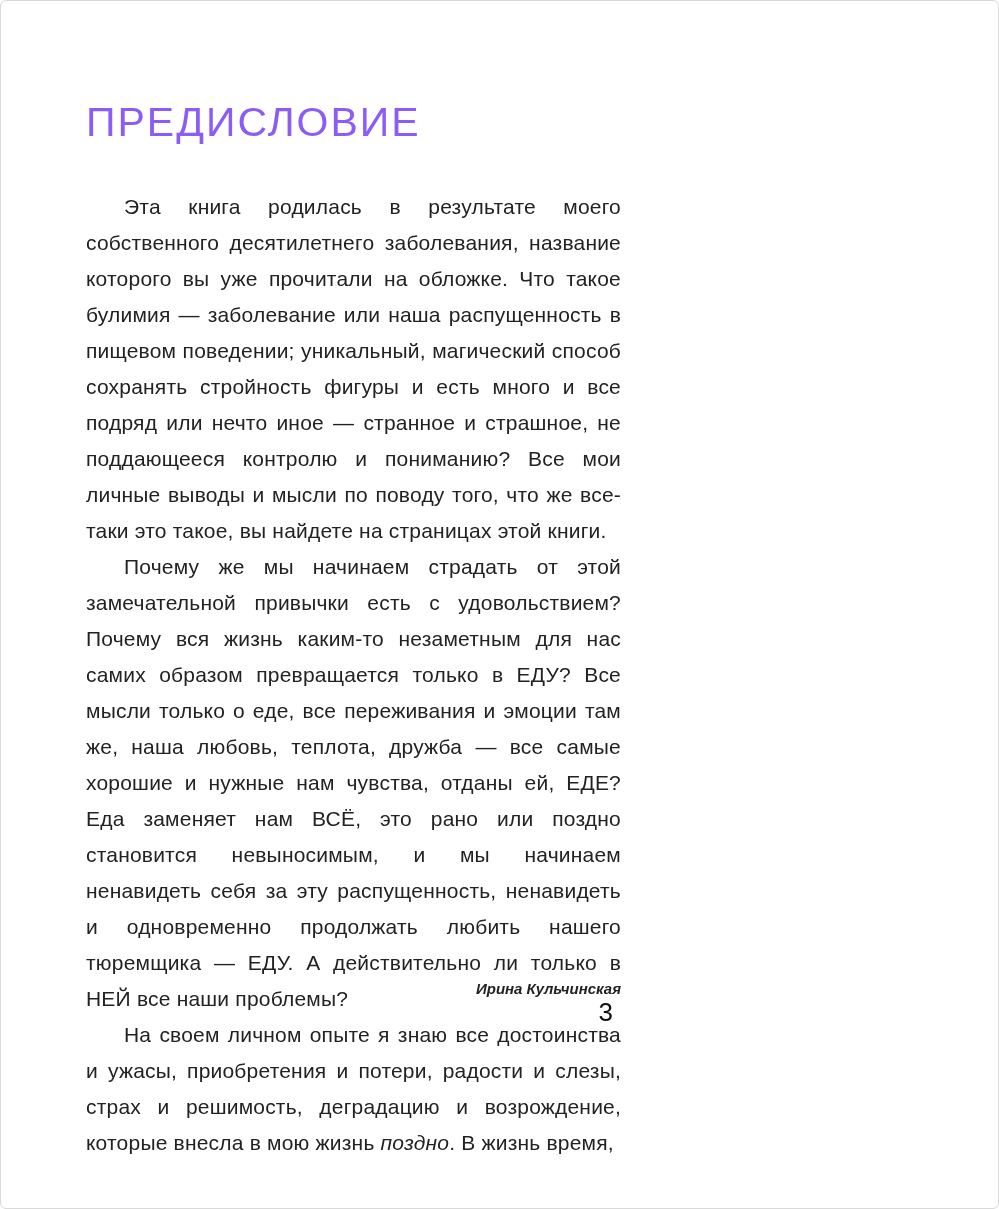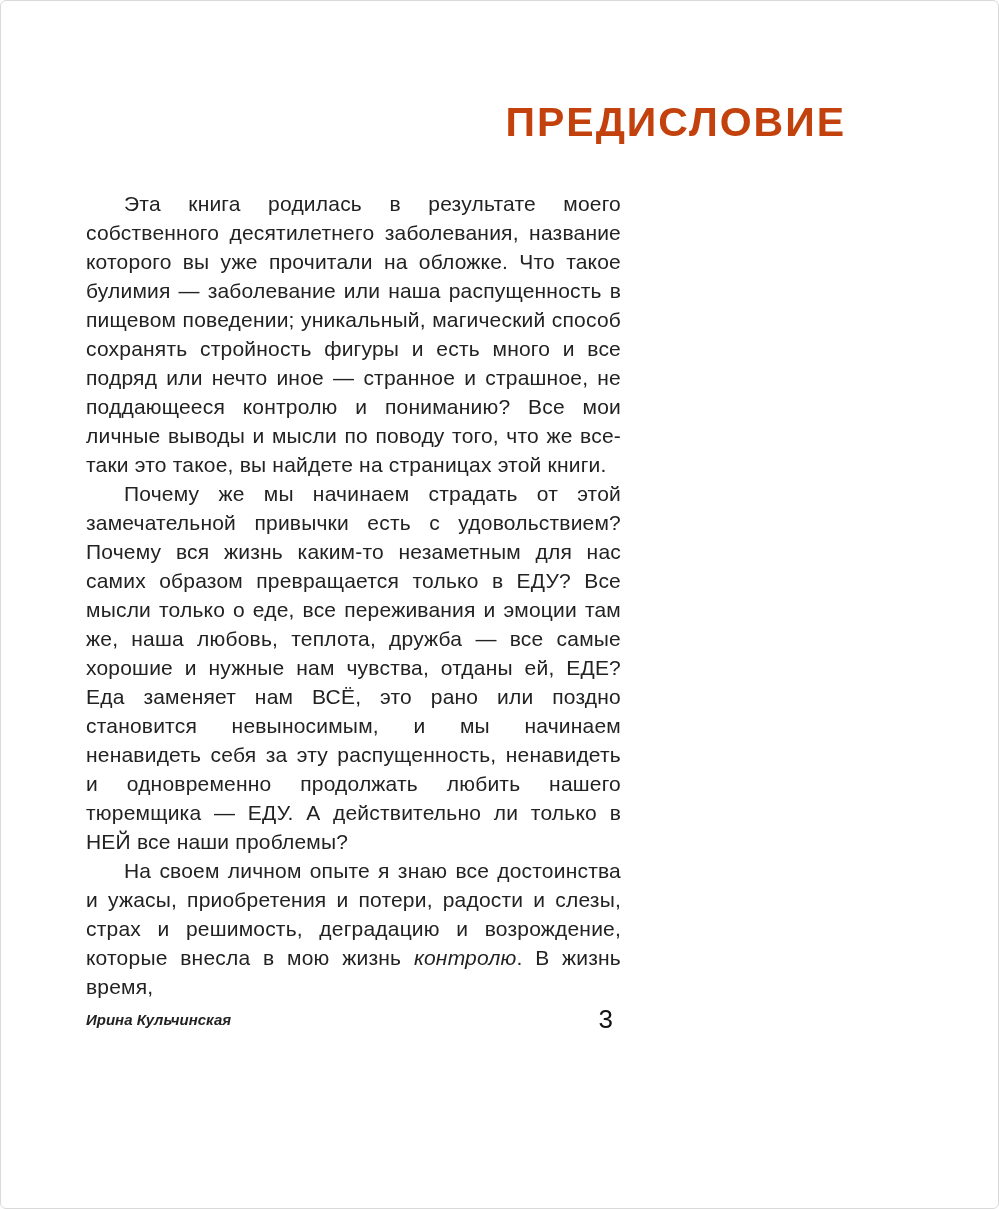--- a/index.html
+++ b/index.html
@@ -18,52 +18,53 @@
     font-family: "Liberation Sans", sans-serif;
     color: #1c1c1c;
     overflow: hidden;
   }
   .title {
     position: absolute;
     left: 85px;
     top: 98px;
     width: 760px;
     margin: 0;
-    text-align: right;
+    text-align: left;
     font-size: 41px;
-    font-weight: 700;
+    font-weight: 400;
     letter-spacing: 2px;
-    color: #c2410c;
+    color: #8b5cf6;
   }
   .body-text {
     position: absolute;
     left: 85px;
     top: 188px;
     width: 535px;
     font-size: 21px;
-    line-height: 29px;
+    line-height: 36px;
     text-align: justify;
     letter-spacing: 0.2px;
     color: #222222;
   }
   .body-text p {
     margin: 0;
     text-indent: 38px;
   }
   .body-text .italic {
     font-style: italic;
   }
   .footer {
     position: absolute;
     left: 85px;
-    top: 1003px;
+    top: 979px;
     width: 535px;
     display: flex;
     justify-content: space-between;
-    align-items: center;
+    align-items: flex-end;
+    flex-direction: column;
   }
   .author {
     font-size: 15px;
     font-weight: bold;
     font-style: italic;
     color: #222222;
   }
   .page-number {
     font-size: 26px;
     font-weight: 500;
@@ -73,20 +74,20 @@
 </style>
 </head>
 <body>
 
 <div class="page">
   <h1 class="title">ПРЕДИСЛОВИЕ</h1>
 
   <div class="body-text">
       <p><span>Эта книга родилась в результате моего собственного десятилетнего заболевания, название которого вы уже прочитали на обложке. Что такое булимия — заболевание или наша распущенность в пищевом поведении; уникальный, магический способ сохранять стройность фигуры и есть много и все подряд или нечто иное — странное и страшное, не поддающееся контролю и пониманию? Все мои личные выводы и мысли по поводу того, что же все-таки это такое, вы найдете на страницах этой книги.</span></p>
       <p><span>Почему же мы начинаем страдать от этой замечательной привычки есть с удовольствием? Почему вся жизнь каким-то незаметным для нас самих образом превращается только в ЕДУ? Все мысли только о еде, все переживания и эмоции там же, наша любовь, теплота, дружба — все самые хорошие и нужные нам чувства, отданы ей, ЕДЕ? Еда заменяет нам ВСЁ, это рано или поздно становится невыносимым, и мы начинаем ненавидеть себя за эту распущенность, ненавидеть и одновременно продолжать любить нашего тюремщика — ЕДУ. А действительно ли только в НЕЙ все наши проблемы?</span></p>
-      <p><span>На своем личном опыте я знаю все достоинства и ужасы, приобретения и потери, радости и слезы, страх и решимость, деградацию и возрождение, которые внесла в мою жизнь </span><span class="italic">контролю</span><span>. В жизнь время,</span></p>
+      <p><span>На своем личном опыте я знаю все достоинства и ужасы, приобретения и потери, радости и слезы, страх и решимость, деградацию и возрождение, которые внесла в мою жизнь </span><span class="italic">поздно</span><span>. В жизнь время,</span></p>
     </div>
 
   <div class="footer">
     <span class="author">Ирина Кульчинская</span>
     <span class="page-number">3</span>
   </div>
 </div>
 
 </body></html>

